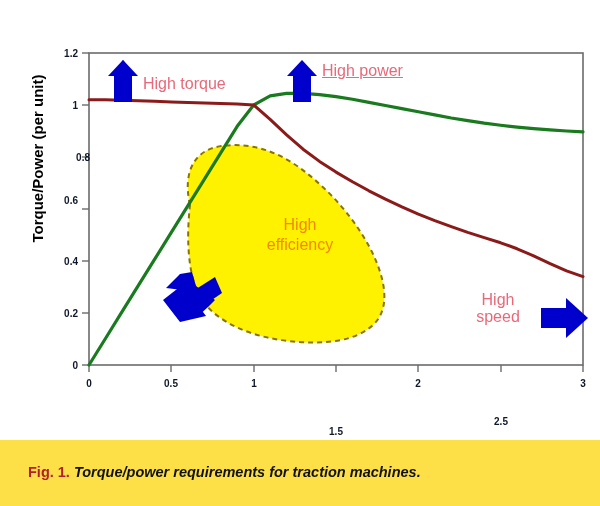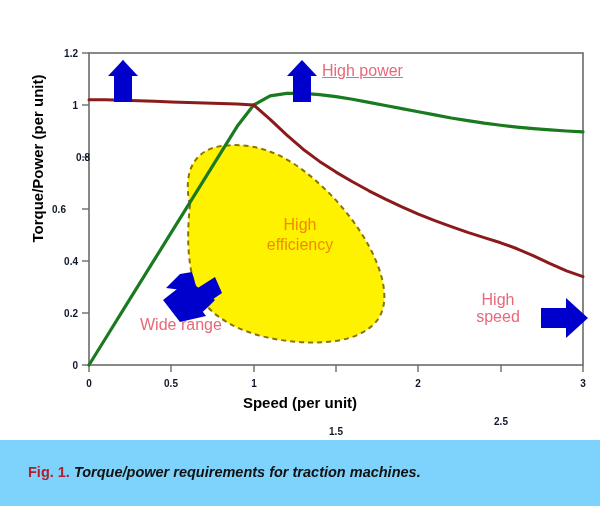--- a/index.html
+++ b/index.html
@@ -93,21 +93,21 @@
     white-space: nowrap;
   }
 
   
   #caption-bar {
     position: absolute;
     left: 0;
     top: 440px;
     width: 600px;
     height: 66px;
-    background: #7dd3fc;
+    background: #fde047;
   }
   #caption {
     position: absolute;
     left: 28px;
     top: 24px;
     font-family: "Liberation Sans", sans-serif;
     font-size: 14.5px;
     font-weight: bold;
     font-style: italic;
     color: #111111;
@@ -192,45 +192,44 @@
 
       <g>
         <rect x="541" y="308" width="28" height="20" fill="#0000CC"></rect>
         <path d="M 566 298 L 588 318 L 566 338 Z" fill="#0000CC"></path>
       </g>
     </svg>
 
     <div class="tick-label ytick" style="left:40px; top:365px; width:38px;">0</div>
     <div class="tick-label ytick" style="left:40px; top:313px; width:38px;">0.2</div>
     <div class="tick-label ytick" style="left:40px; top:261px; width:38px;">0.4</div>
-    <div class="tick-label ytick" style="left:40px; top:209px; width:38px;text-align:center;">0.6</div>
+    <div class="tick-label ytick" style="left:40px; top:200px; width:38px;">0.6</div>
     <div class="tick-label ytick" style="left:40px; top:157px; width:38px;padding-left:12px;">0.8</div>
     <div class="tick-label ytick" style="left:40px; top:105px; width:38px;">1</div>
     <div class="tick-label ytick" style="left:40px; top:53px; width:38px;">1.2</div>
 
     <div class="tick-label xtick" style="left:89px; top:378px;">0</div>
     <div class="tick-label xtick" style="left:171px; top:378px;">0.5</div>
     <div class="tick-label xtick" style="left:254px; top:378px;">1</div>
     <div class="tick-label xtick" style="left:336px; top:378px;margin-top:48px;">1.5</div>
     <div class="tick-label xtick" style="left:418px; top:378px;">2</div>
     <div class="tick-label xtick" style="left:501px; top:378px;margin-top:38px;">2.5</div>
     <div class="tick-label xtick" style="left:583px; top:378px;">3</div>
 
     <div id="y-axis-title">Torque/Power (per unit)</div>
-    <div id="x-axis-title">Speed (per unit)</div>
-
+
+    <div class="annot" style="left:143px; top:76px;">High torque</div>
 
     <div class="annot" style="left:322px; top:63px;text-decoration:underline;">High power</div>
 
     <div id="annot-high-efficiency" style="left:230px; top:215px; width:140px;">
       <div>High</div>
       <div>efficiency</div>
     </div>
 
-    <div class="annot" style="left:140px; top:317px;">Wide range</div>
 
     <div class="annot center" style="left:460px; top:292px; width:76px;">
       <div>High</div>
       <div>speed</div>
     </div>
 
   </div>
 
   <div id="caption-bar">
     <div id="caption">

